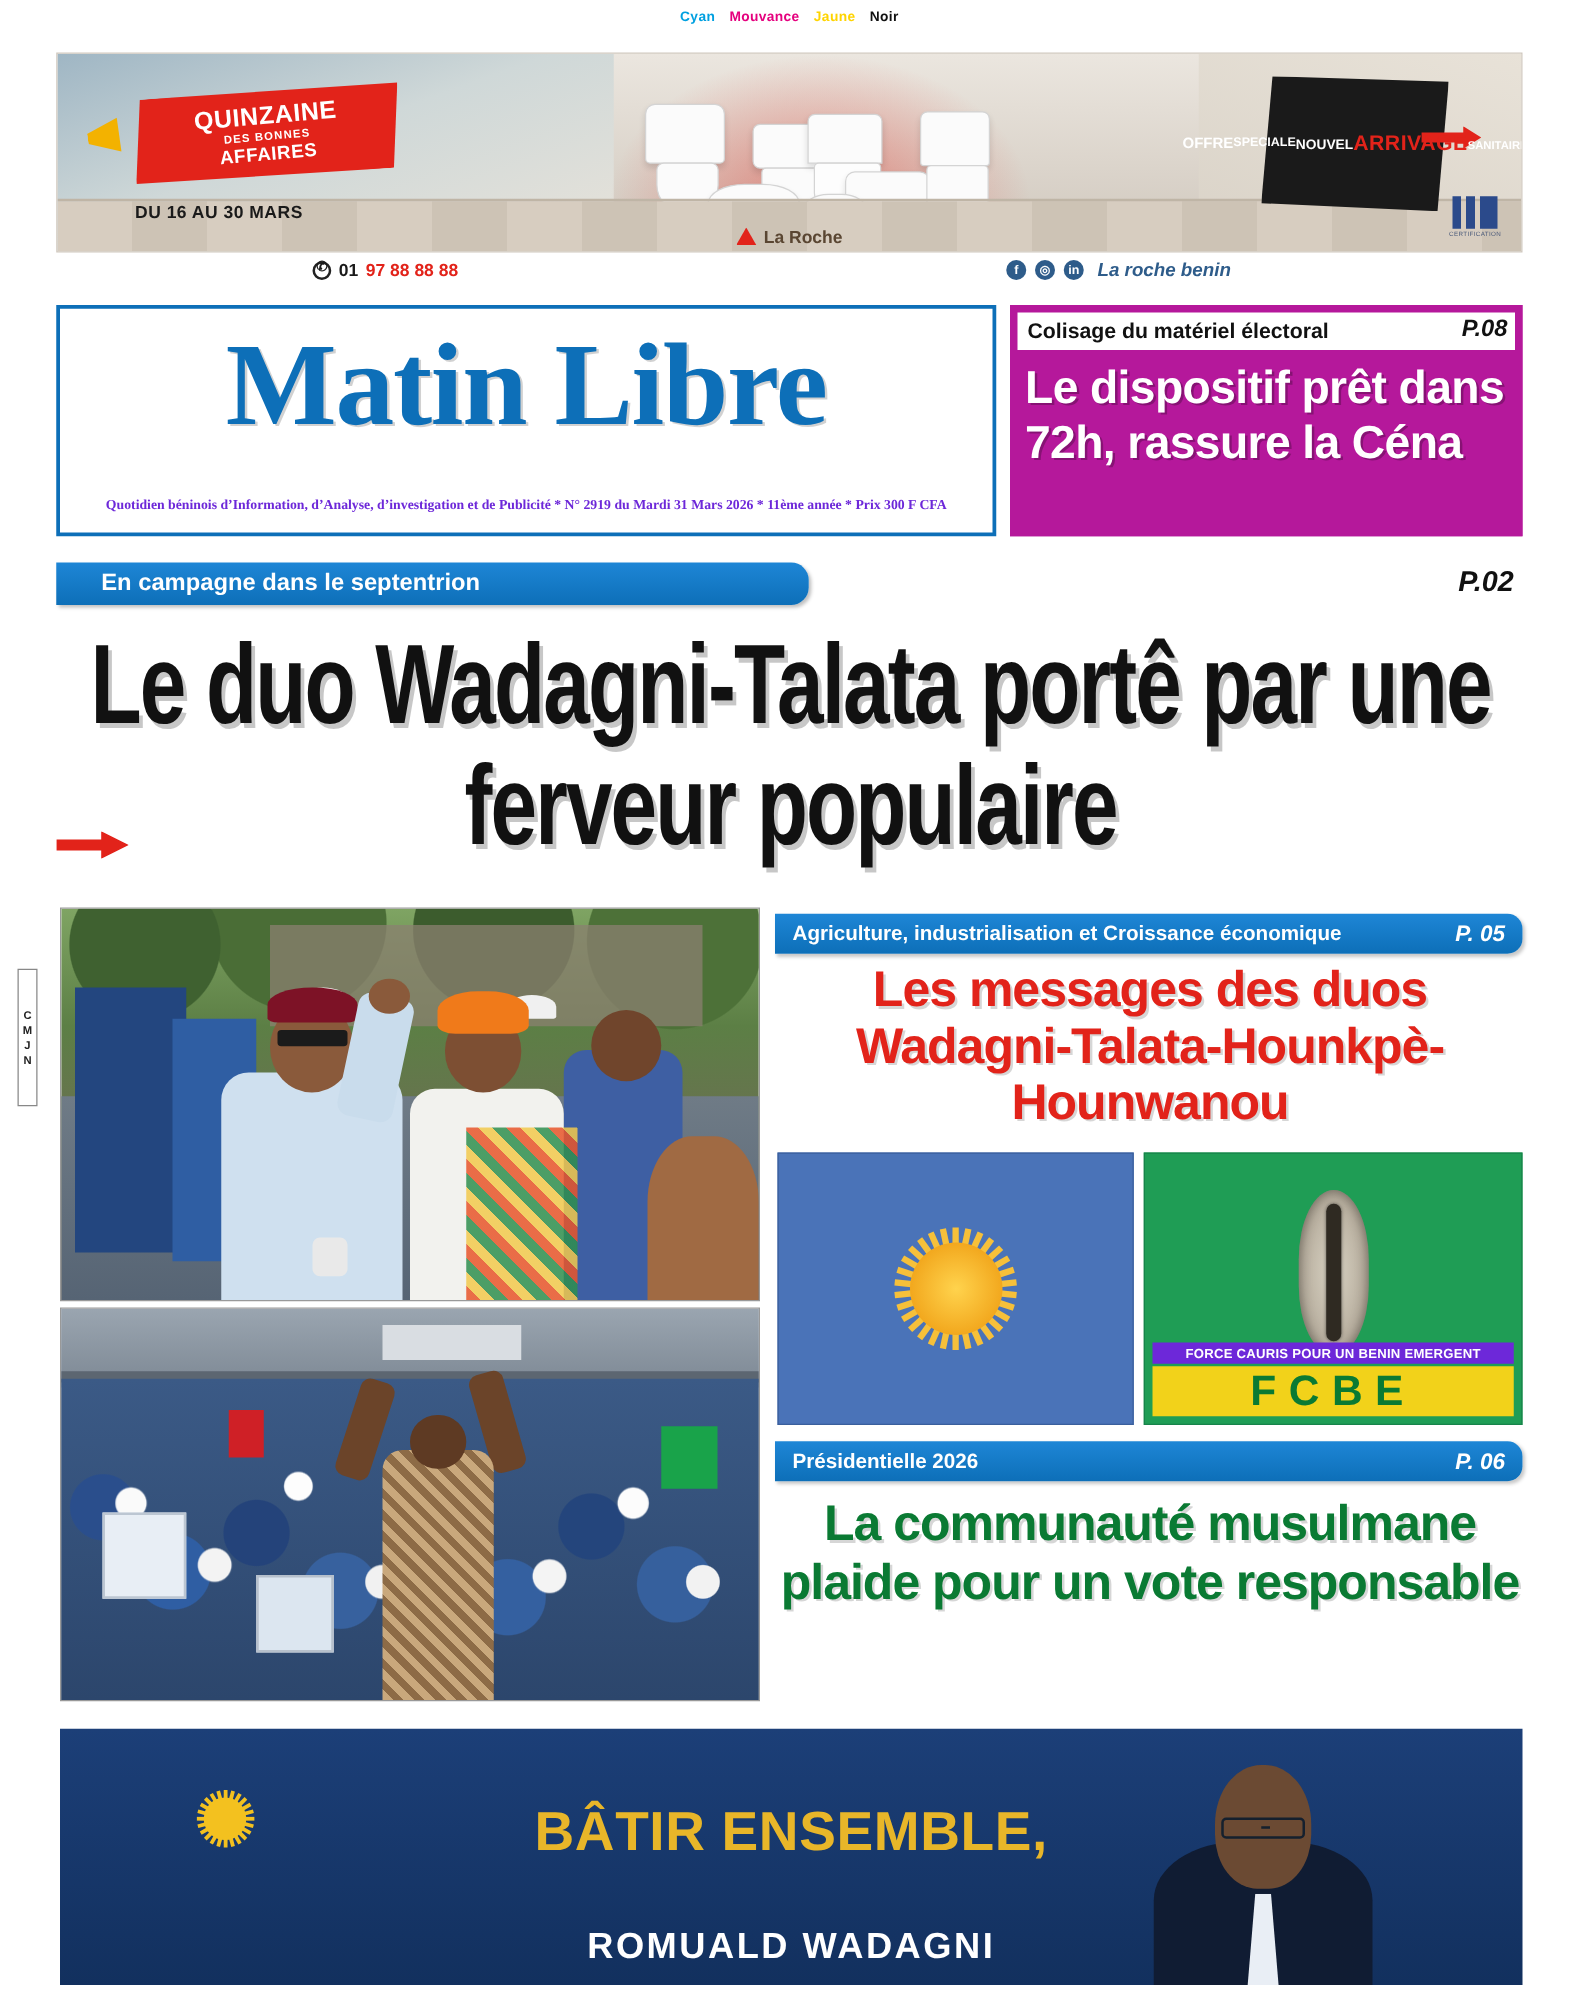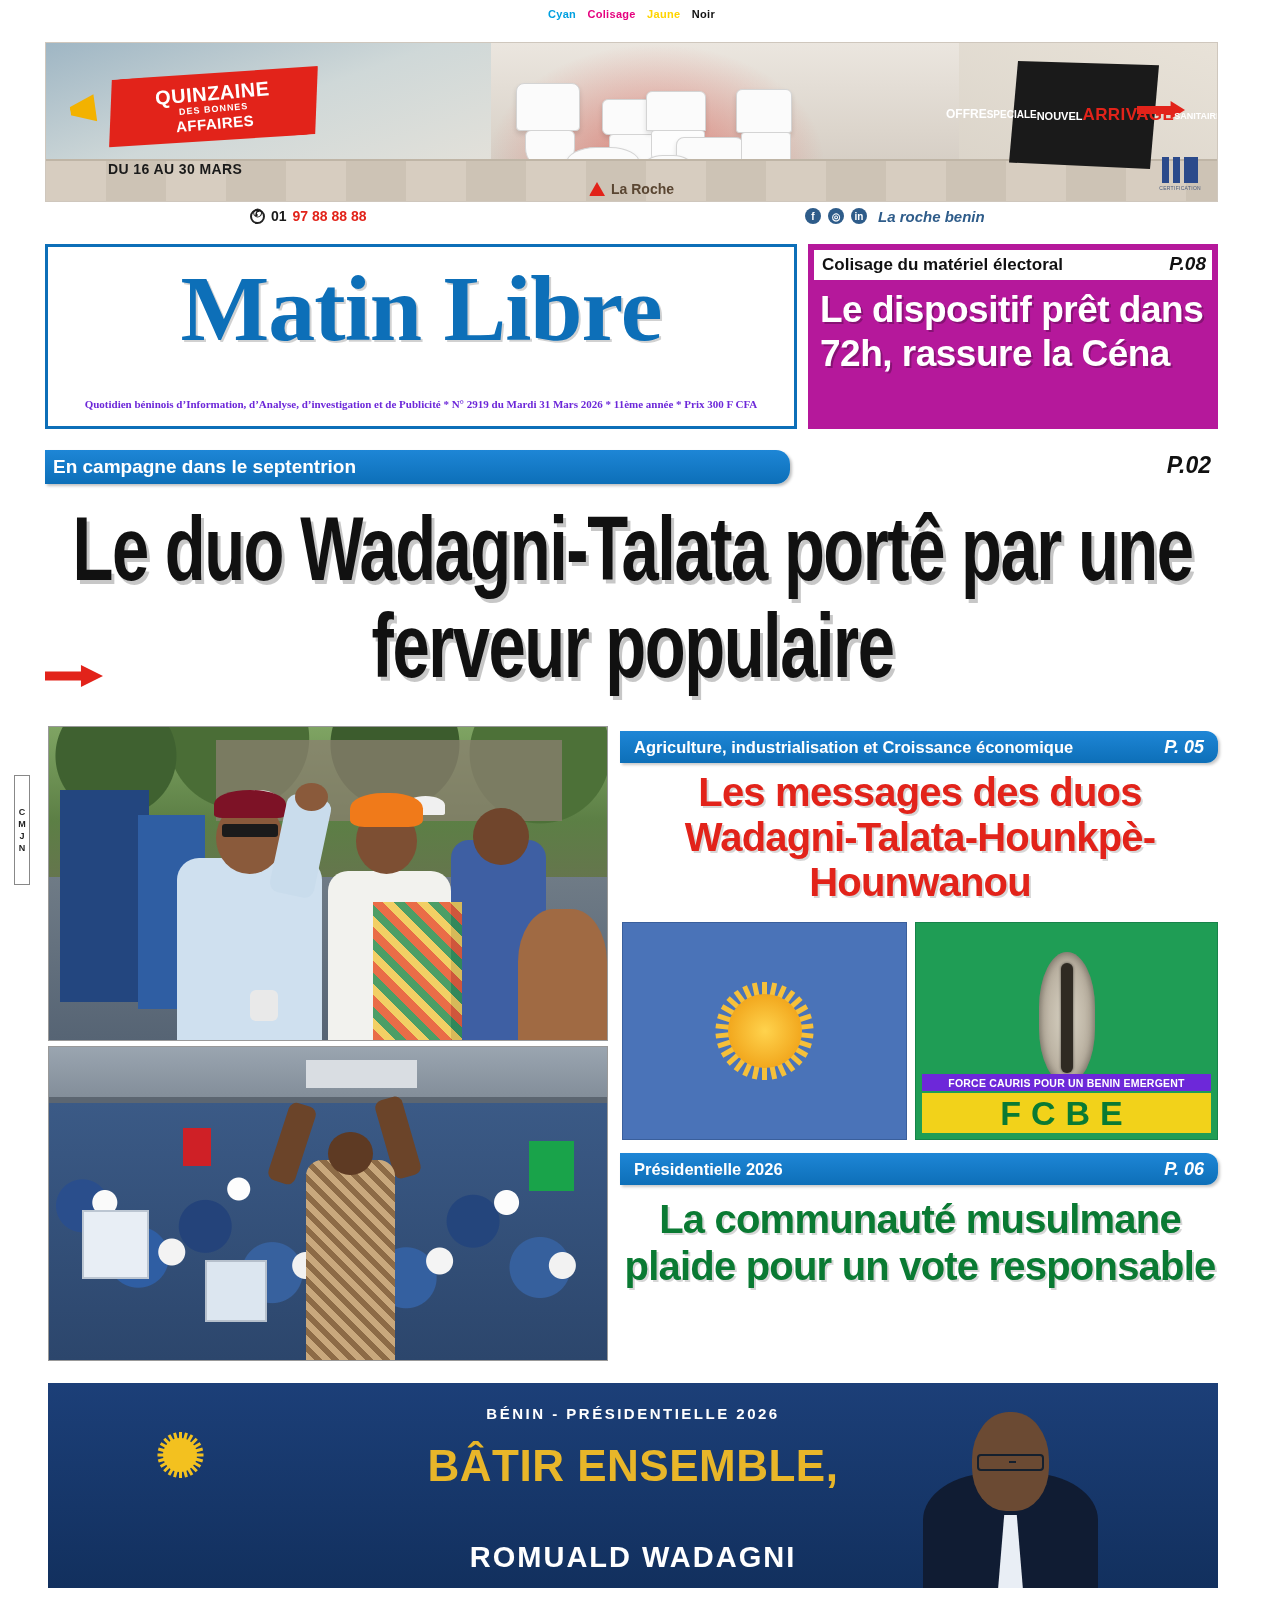--- a/index.html
+++ b/index.html
@@ -201,24 +201,24 @@
   }
   .teaser-title {
     position: absolute; left: 10px; right: 8px; top: 42px;
     color: #ffffff; font-size: 37px; font-weight: 800; line-height: 1.18;
     letter-spacing: -.5px;
     text-shadow: 2px 2px 0 rgba(0,0,0,.25);
   }
 
   
   .kicker-bar {
-    position: absolute; left: 45px; top: 450px; width: 745px; height: 34px;
+    position: absolute; left: 45px; top: 450px; width: 602px; height: 34px;
     background: linear-gradient(180deg,#1e86d6 0%, #0d6fb8 100%);
     border-radius: 0 14px 14px 0;
-    display: flex; align-items: center; padding-left: 8px;
+    display: flex; align-items: center; padding-left: 36px;
     color: #fff; font-size: 19px; font-weight: 700;
     box-shadow: 2px 2px 3px rgba(0,0,0,.25);
   }
   .kicker-page {
     position: absolute; right: 52px; top: 452px;
     font-size: 23px; font-weight: 800; font-style: italic; color: #111;
   }
   .lead-title {
     position: absolute; left: 40px; top: 500px; width: 1185px;
     font-family: "Liberation Sans", sans-serif;
@@ -444,21 +444,21 @@
   }
   .bb-glasses::after {
     content:""; position: absolute; left: 48%; top: 35%; width: 10%; height: 2px; background:#15202e;
   }
 </style>
 </head>
 <body>
 
 <div class="reg-bar">
   <span class="reg-cyan">Cyan</span>
-  <span class="reg-magenta">Colisage</span>
+  <span class="reg-magenta">Mouvance</span>
   <span class="reg-jaune">Jaune</span>
   <span class="reg-noir">Noir</span>
 </div>
 
 <div class="side-cmjn">
   <span>C</span>
   <span>M</span>
   <span>J</span>
   <span>N</span>
 </div>
@@ -664,21 +664,20 @@
       <i style="transform:rotate(240deg)"></i>
       <i style="transform:rotate(255deg)"></i>
     <i style="transform:rotate(270deg)"></i>
       <i style="transform:rotate(285deg)"></i>
       <i style="transform:rotate(300deg)"></i>
     <i style="transform:rotate(315deg)"></i>
       <i style="transform:rotate(330deg)"></i>
       <i style="transform:rotate(345deg)"></i>
     <div class="sun-core2"></div>
   </div>
-  <div class="bb-kicker">BÉNIN - PRÉSIDENTIELLE 2026</div>
   <div class="bb-l1">BÂTIR ENSEMBLE,</div>
   <div class="bb-name">ROMUALD WADAGNI</div>
   <div class="bb-portrait">
     <div class="bb-suit"></div>
     <div class="bb-shirt"></div>
     <div class="bb-head"></div>
     <div class="bb-glasses"></div>
   </div>
 </div>
 

